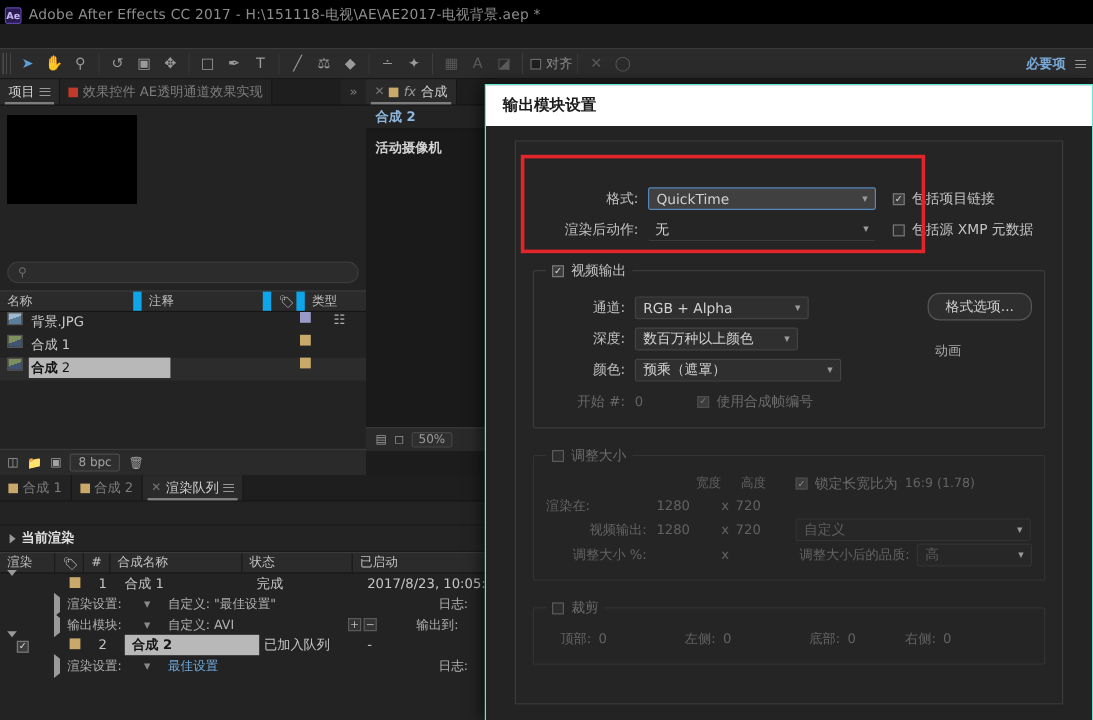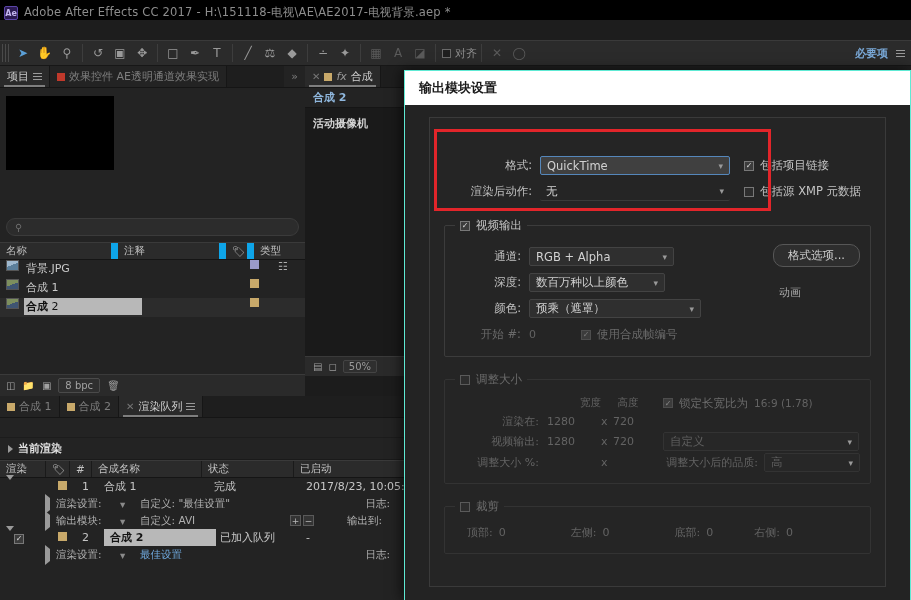--- a/index.html
+++ b/index.html
@@ -491,21 +491,21 @@
             <div class="dimtext small" style="width:54px;text-align:right">宽度</div>
             <div class="dimtext small" style="width:54px;text-align:center">高度</div>
             <div class="chk-row dim" style="margin-left:8px">
               <span class="cbx on" style="border-color:#4d4d4d;color:#8a8a8a">✓</span>
               <span>锁定长宽比为</span>
               <span class="dimtext small">16:9 (1.78)</span>
             </div>
           </div>
 
           <div style="display:flex;align-items:center;height:19px">
-            <div class="dimtext" style="width:92px;text-align:right;padding-right:8px">渲染在:</div>
+            <div class="dimtext" style="width:92px;text-align:left;padding-right:8px">渲染在:</div>
             <div class="dimtext" style="width:54px">1280</div>
             <div class="dimtext" style="width:12px">x</div>
             <div class="dimtext" style="width:42px">720</div>
           </div>
 
           <div style="display:flex;align-items:center;height:21px">
             <div class="dimtext" style="width:92px;text-align:right;padding-right:8px">视频输出:</div>
             <div class="dimtext" style="width:54px">1280</div>
             <div class="dimtext" style="width:12px">x</div>
             <div class="dimtext" style="width:42px">720</div>

